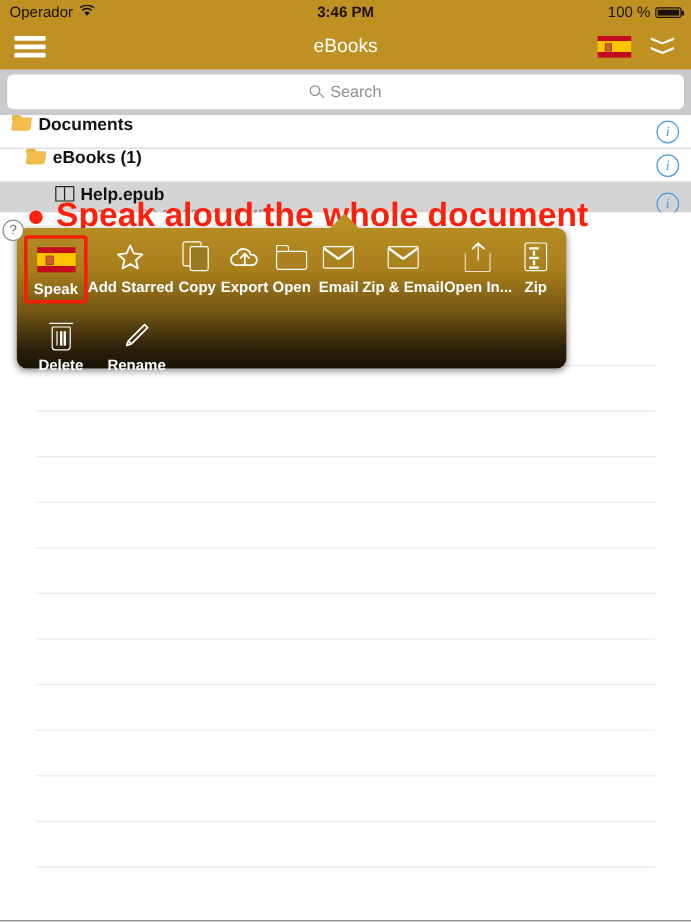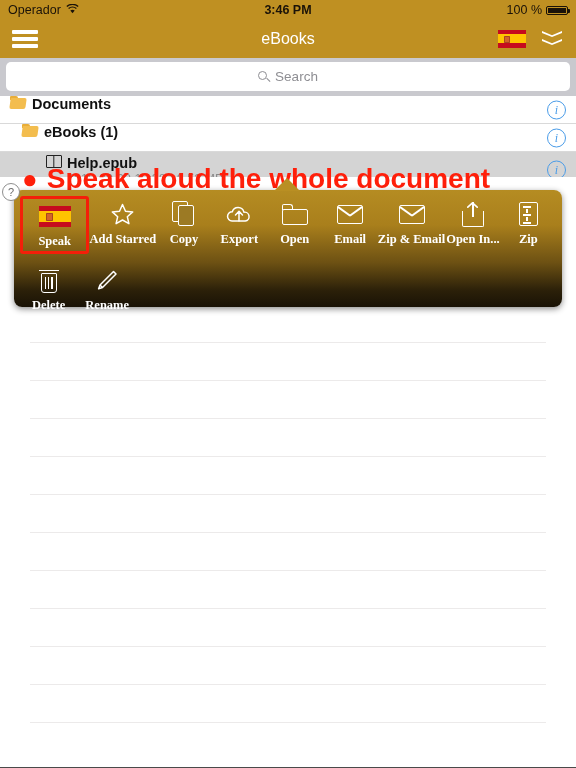--- a/index.html
+++ b/index.html
@@ -118,25 +118,24 @@
   .rule { position:absolute; left:30px; right:30px; height:1px; background:#eceaea; }
 
   
   #red-text { position:absolute; left:22px; top:160px; z-index:3; }
   .red-line { color:#ff1f0a; font-size:28px; font-weight:bold;
               line-height:38px; white-space:nowrap; display:flex; align-items:center; }
   .red-bullet { font-size:26px; margin-right:9px; line-height:1; }
 
   
   #popup {
-    position:absolute; left:14px; top:190px; width:548px; height:117px;
+    position:absolute; left:14px; top:190px; width:458px; height:117px;
     border-radius:8px; z-index:10;
     background:linear-gradient(180deg,#b58c22 0%, #a97f1c 30%, #6d5113 62%, #2b2009 86%, #191206 100%);
     box-shadow:0 2px 6px rgba(0,0,0,.45);
-    font-family:Liberation Serif, serif;
   }
   #popup-arrow { position:absolute; left:274px; top:178px; width:0; height:0;
                  border-left:13px solid transparent; border-right:13px solid transparent;
                  border-bottom:13px solid #b98f23; z-index:11; }
   .menu-row { display:flex; align-items:flex-start; }
   .menu-row.r1 { padding:6px 6px 0 6px; }
   .menu-row.r2 { padding:8px 6px 0 18px; gap:20px; }
   .menu-item { flex:0 0 auto; display:flex; flex-direction:column; align-items:center;
                justify-content:flex-start; cursor:pointer;
                color:#fff; font-size:12.5px; font-weight:bold; padding:3px 0; }

